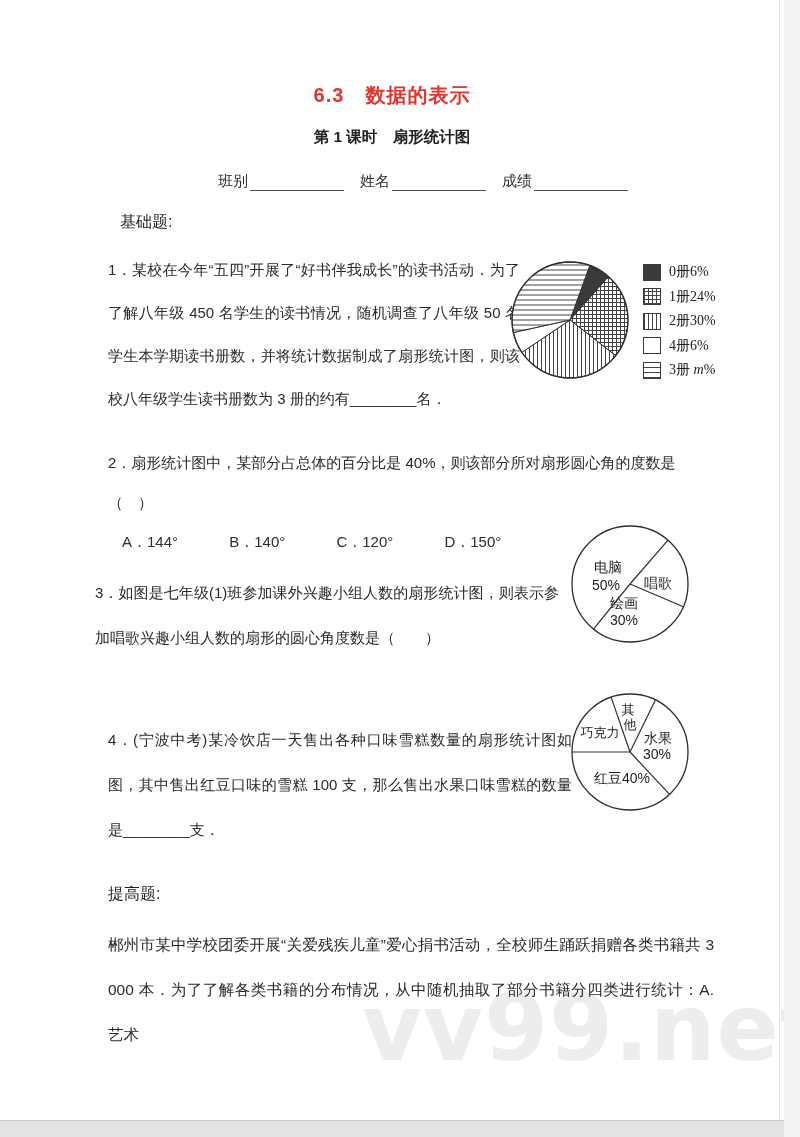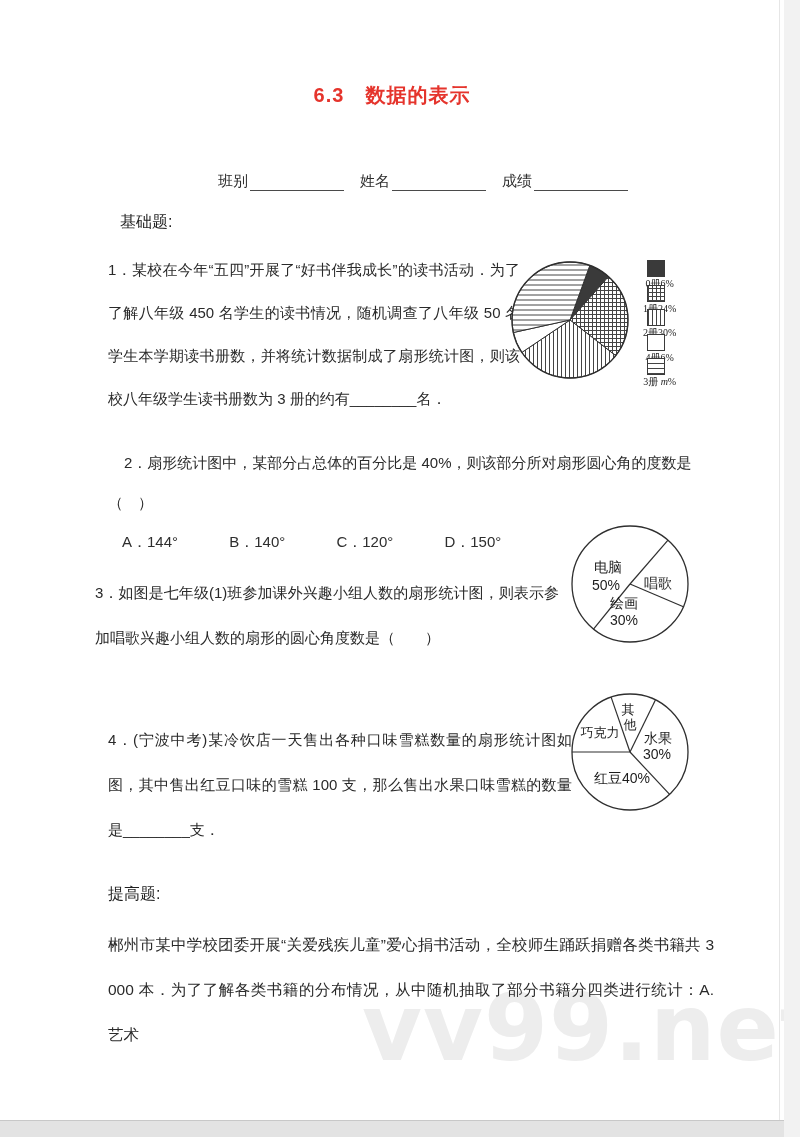--- a/index.html
+++ b/index.html
@@ -12,56 +12,57 @@
                 font-size:15.5px;font-weight:bold;color:#222;z-index:2;}
   .fields{position:absolute;top:172px;left:218px;font-size:15px;display:flex;align-items:flex-end;z-index:2;}
   .fields .flabel{margin-right:2px;}
   .uline{display:inline-block;width:94px;height:17px;border-bottom:1.5px solid #4a4a4a;margin-right:16px;}
   .uline.last{margin-right:0;}
   .sec-head{position:absolute;font-size:16px;font-weight:normal;color:#1f1f1f;z-index:2;}
   .sec-basic{top:212px;left:120px;}
   .sec-adv{top:884px;left:108px;}
   .para{position:absolute;font-size:15px;line-height:43px;text-align:justify;color:#2a2a2a;z-index:2;}
   .q1-text{top:248px;left:108px;width:412px;}
-  .q2-text{top:452px;left:124px;width:640px;line-height:22px;}
+  .q2-text{top:452px;left:108px;width:640px;line-height:22px;}
   .q2-paren{position:absolute;top:494px;left:108px;font-size:15px;z-index:2;}
   .q2-options{position:absolute;top:533px;left:122px;font-size:15px;z-index:2;}
   .q2-options span{margin-right:47px;}
   .q3-text{top:570px;left:95px;width:464px;line-height:45px;}
   .q3-options{position:absolute;top:681px;left:118px;font-size:15px;z-index:2;}
   .q3-options span{margin-right:17px;}
   .q4-text{top:717px;left:108px;width:464px;line-height:45px;}
   .adv-text{top:922px;left:108px;width:606px;font-size:15.5px;line-height:45px;}
   .pie{position:absolute;z-index:2;}
   .q1-pie{top:258px;left:508px;}
   .q3-pie{top:522px;left:568px;}
   .q4-pie{top:690px;left:568px;}
   .legend{position:absolute;top:260px;left:643px;z-index:2;}
-  .legend-item{display:flex;align-items:center;height:24.5px;font-size:10px;color:#222;
-               font-family:"Liberation Serif","DejaVu Serif",serif;flex-direction:column;}
+  .legend-item{display:flex;align-items:center;height:24.5px;font-size:14px;color:#222;
+               font-family:"Liberation Serif","DejaVu Serif",serif;}
   .swatch{width:16px;height:15px;border:1px solid #3a3a3a;margin-right:8px;flex:0 0 auto;background:#fff;}
   .swatch.solid{background:#3a3a3a;}
   .swatch.crosshatch{background-image:
       repeating-linear-gradient(90deg,#444 0 1px,transparent 1px 4px),
       repeating-linear-gradient(0deg,#444 0 1px,transparent 1px 4px);}
   .swatch.vertical{background-image:repeating-linear-gradient(90deg,#444 0 1px,transparent 1px 4px);}
   .swatch.horizontal{background-image:repeating-linear-gradient(0deg,#444 0 1px,transparent 1px 5px);}
   .legend-item i{font-style:italic;font-family:"Liberation Serif",serif;}
   .watermark{position:absolute;top:975px;left:362px;font-size:92px;font-weight:bold;
              color:#ededed;font-family:"DejaVu Sans",sans-serif;letter-spacing:1px;z-index:1;}
   .footer-bar{position:absolute;bottom:0;left:0;width:100%;height:16px;background:#e3e3e3;
               border-top:1px solid #c8c8c8;z-index:3;}
   svg text{font-family:"Liberation Sans","DejaVu Sans",sans-serif;fill:#1d1d1d;}
 </style>
 </head>
 <body>
 
 <div class="page">
 
   <div class="doc-title">6.3　数据的表示</div>
+  <div class="doc-subtitle">第 1 课时　扇形统计图</div>
 
   <div class="fields">
     <span class="flabel">班别</span>
     <span class="uline"></span>
     <span class="flabel">姓名</span>
     <span class="uline"></span>
     <span class="flabel">成绩</span>
     <span class="uline last"></span>
   </div>
 

